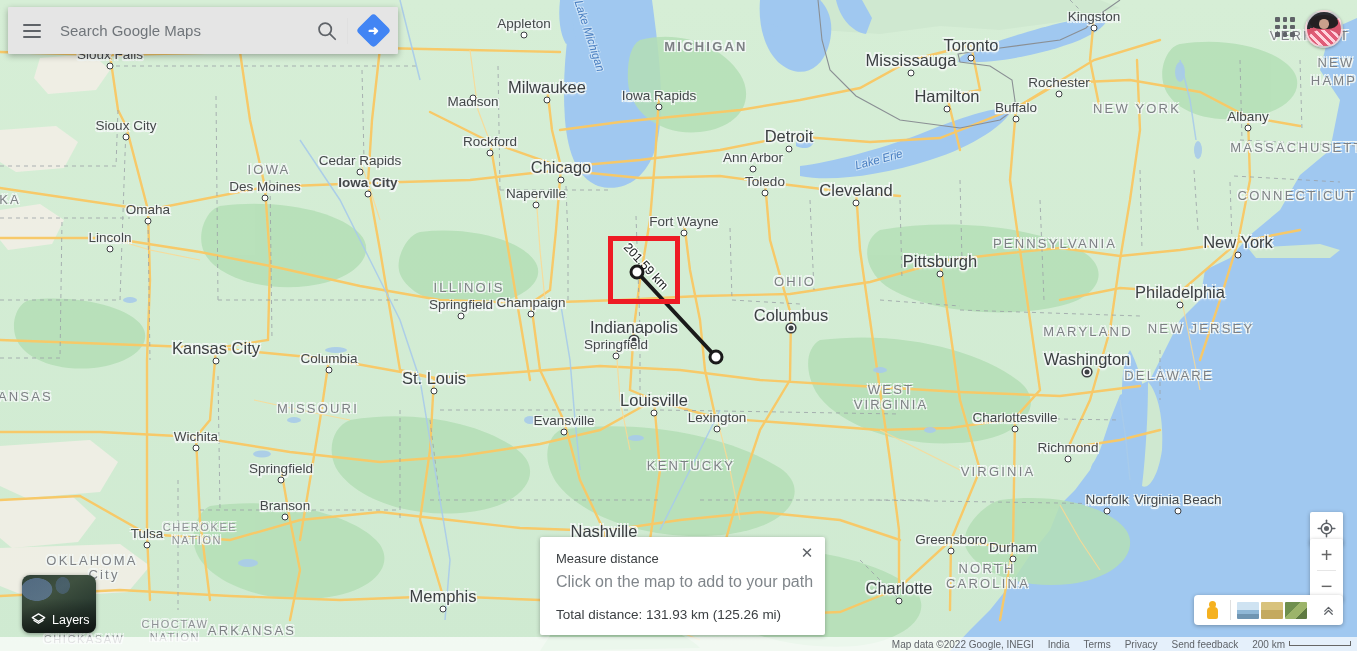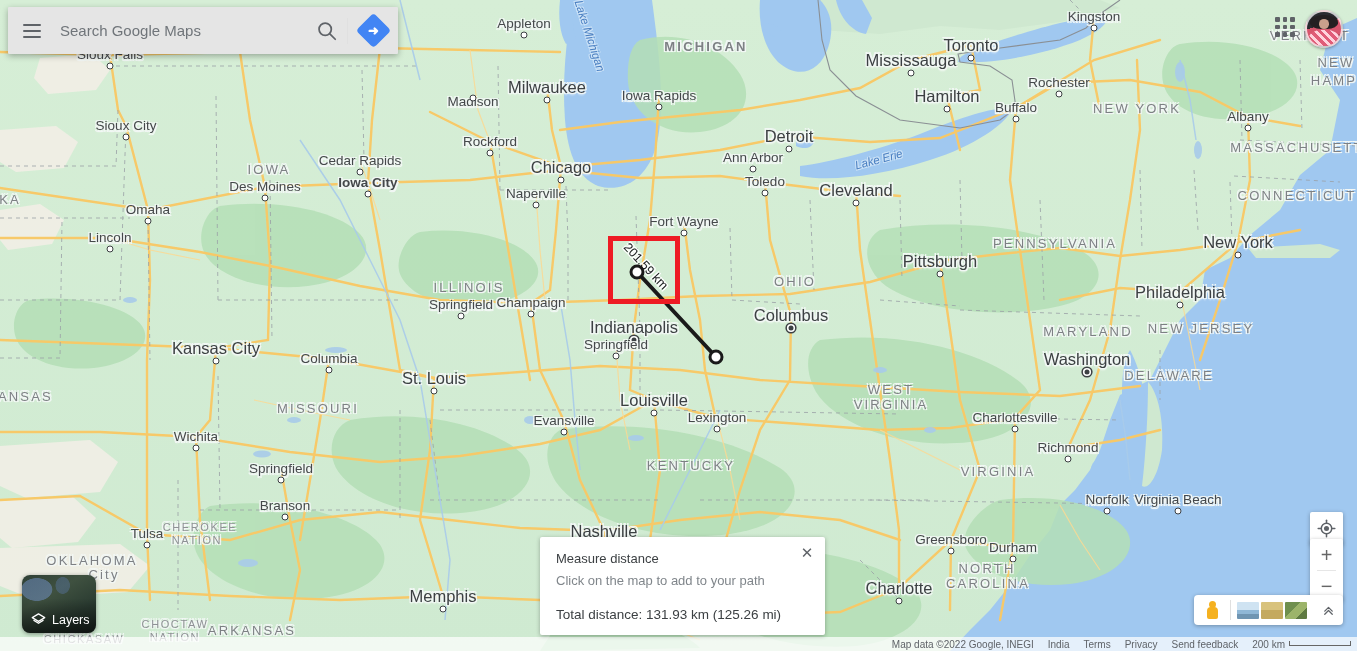--- a/index.html
+++ b/index.html
@@ -107,21 +107,21 @@
     position:absolute;border:5px solid #ee1b24;box-sizing:border-box;z-index:25;
   }
 
   
   .measure-panel{
     position:absolute;left:540px;top:537px;width:285px;height:98px;
     background:#fff;box-shadow:0 1px 4px rgba(0,0,0,.3);z-index:35;
     border-radius:2px;
   }
   .measure-panel .mp-title{position:absolute;left:16px;top:14px;font-size:13px;color:#3c4043;}
-  .measure-panel .mp-sub{position:absolute;left:16px;top:36px;font-size:13px;color:#80868b;}
+  .measure-panel .mp-sub{position:absolute;left:16px;top:36px;font-size:16px;color:#80868b;}
   .measure-panel .mp-total{position:absolute;left:16px;top:70px;font-size:13.5px;color:#3c4043;}
   .mp-close{
     position:absolute;right:6px;top:4px;width:24px;height:24px;cursor:pointer;
     display:flex;align-items:center;justify-content:center;color:#5f6368;font-size:15px;
   }
 
   
   .layers-widget{
     position:absolute;left:22px;bottom:18px;width:74px;height:58px;border-radius:8px;
     overflow:hidden;cursor:pointer;z-index:35;

